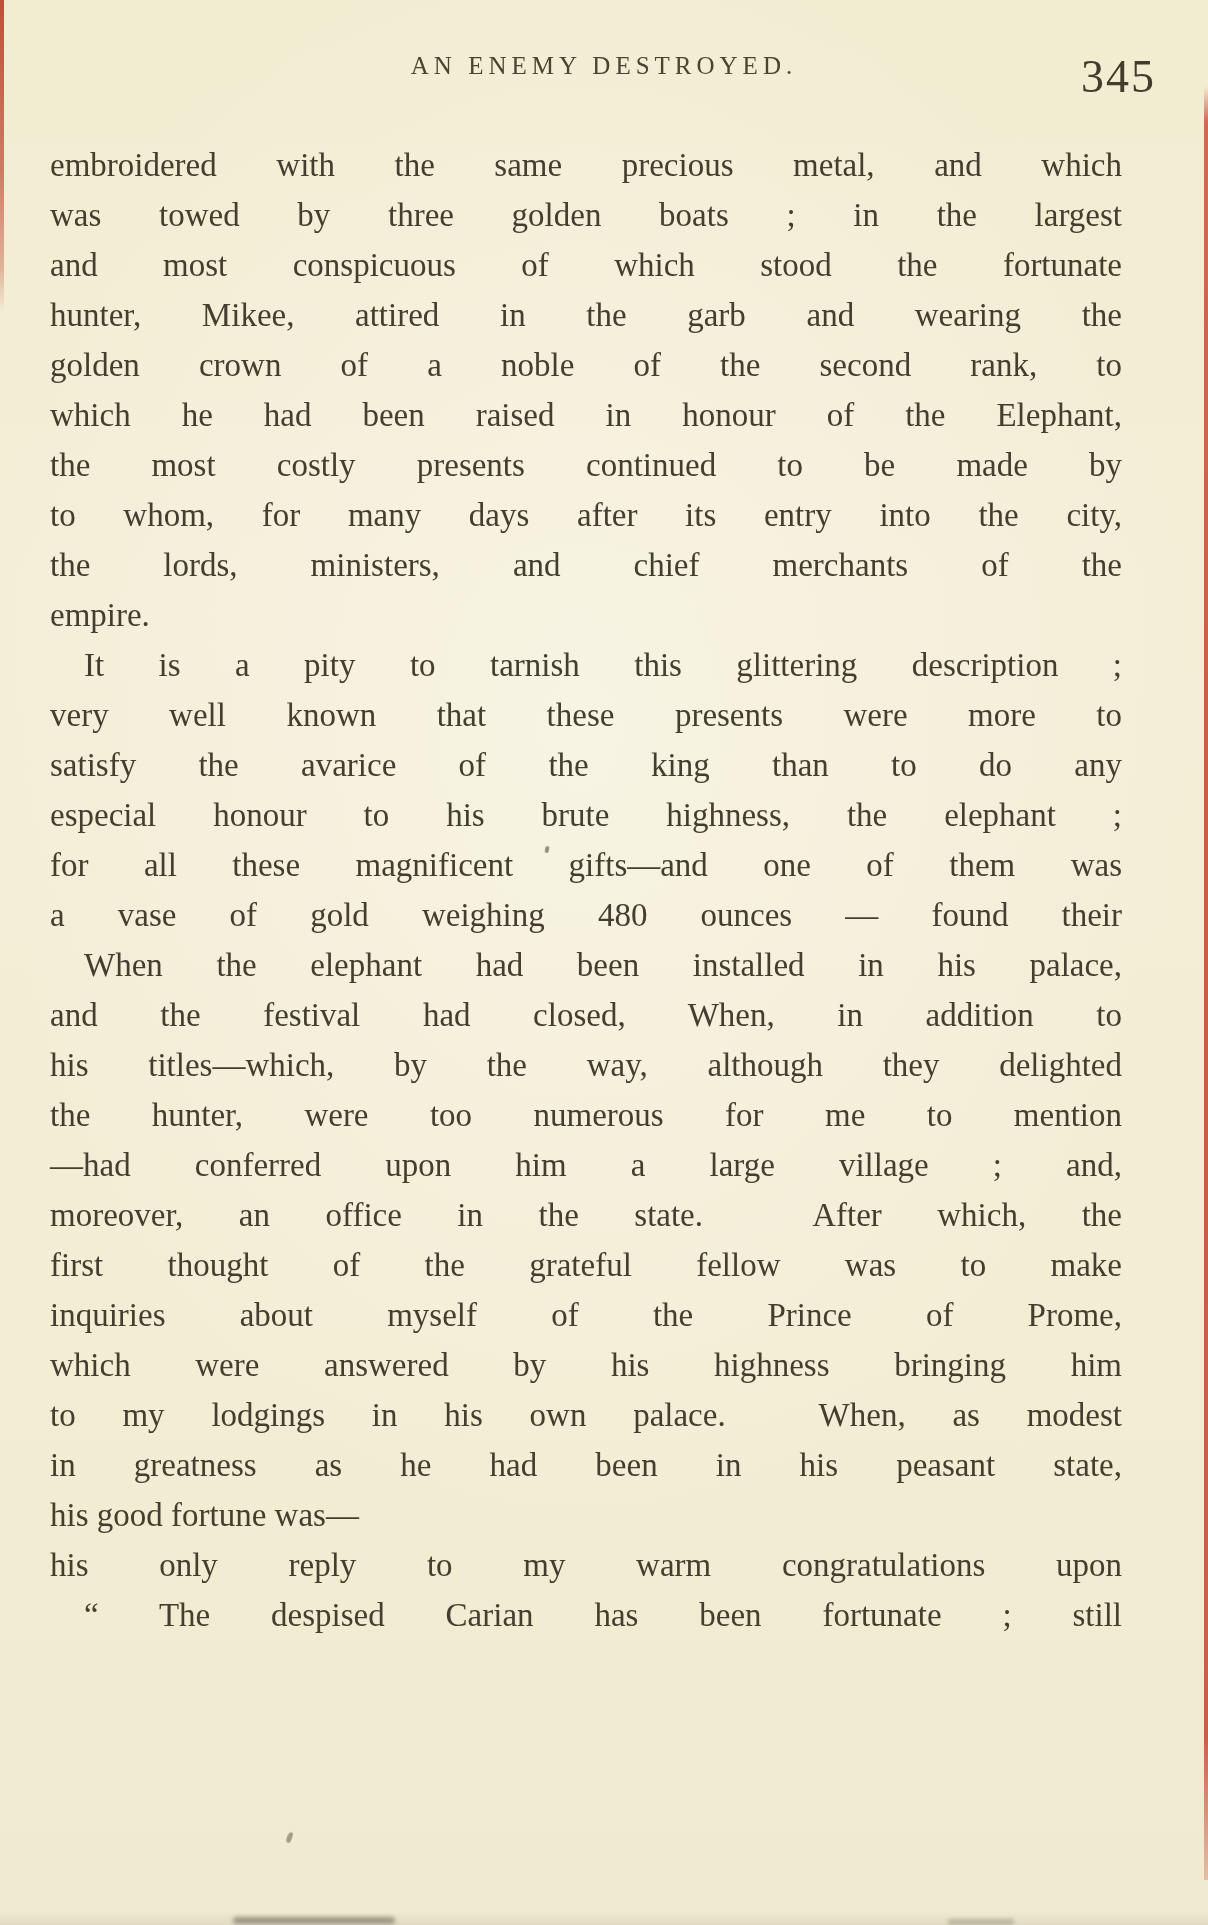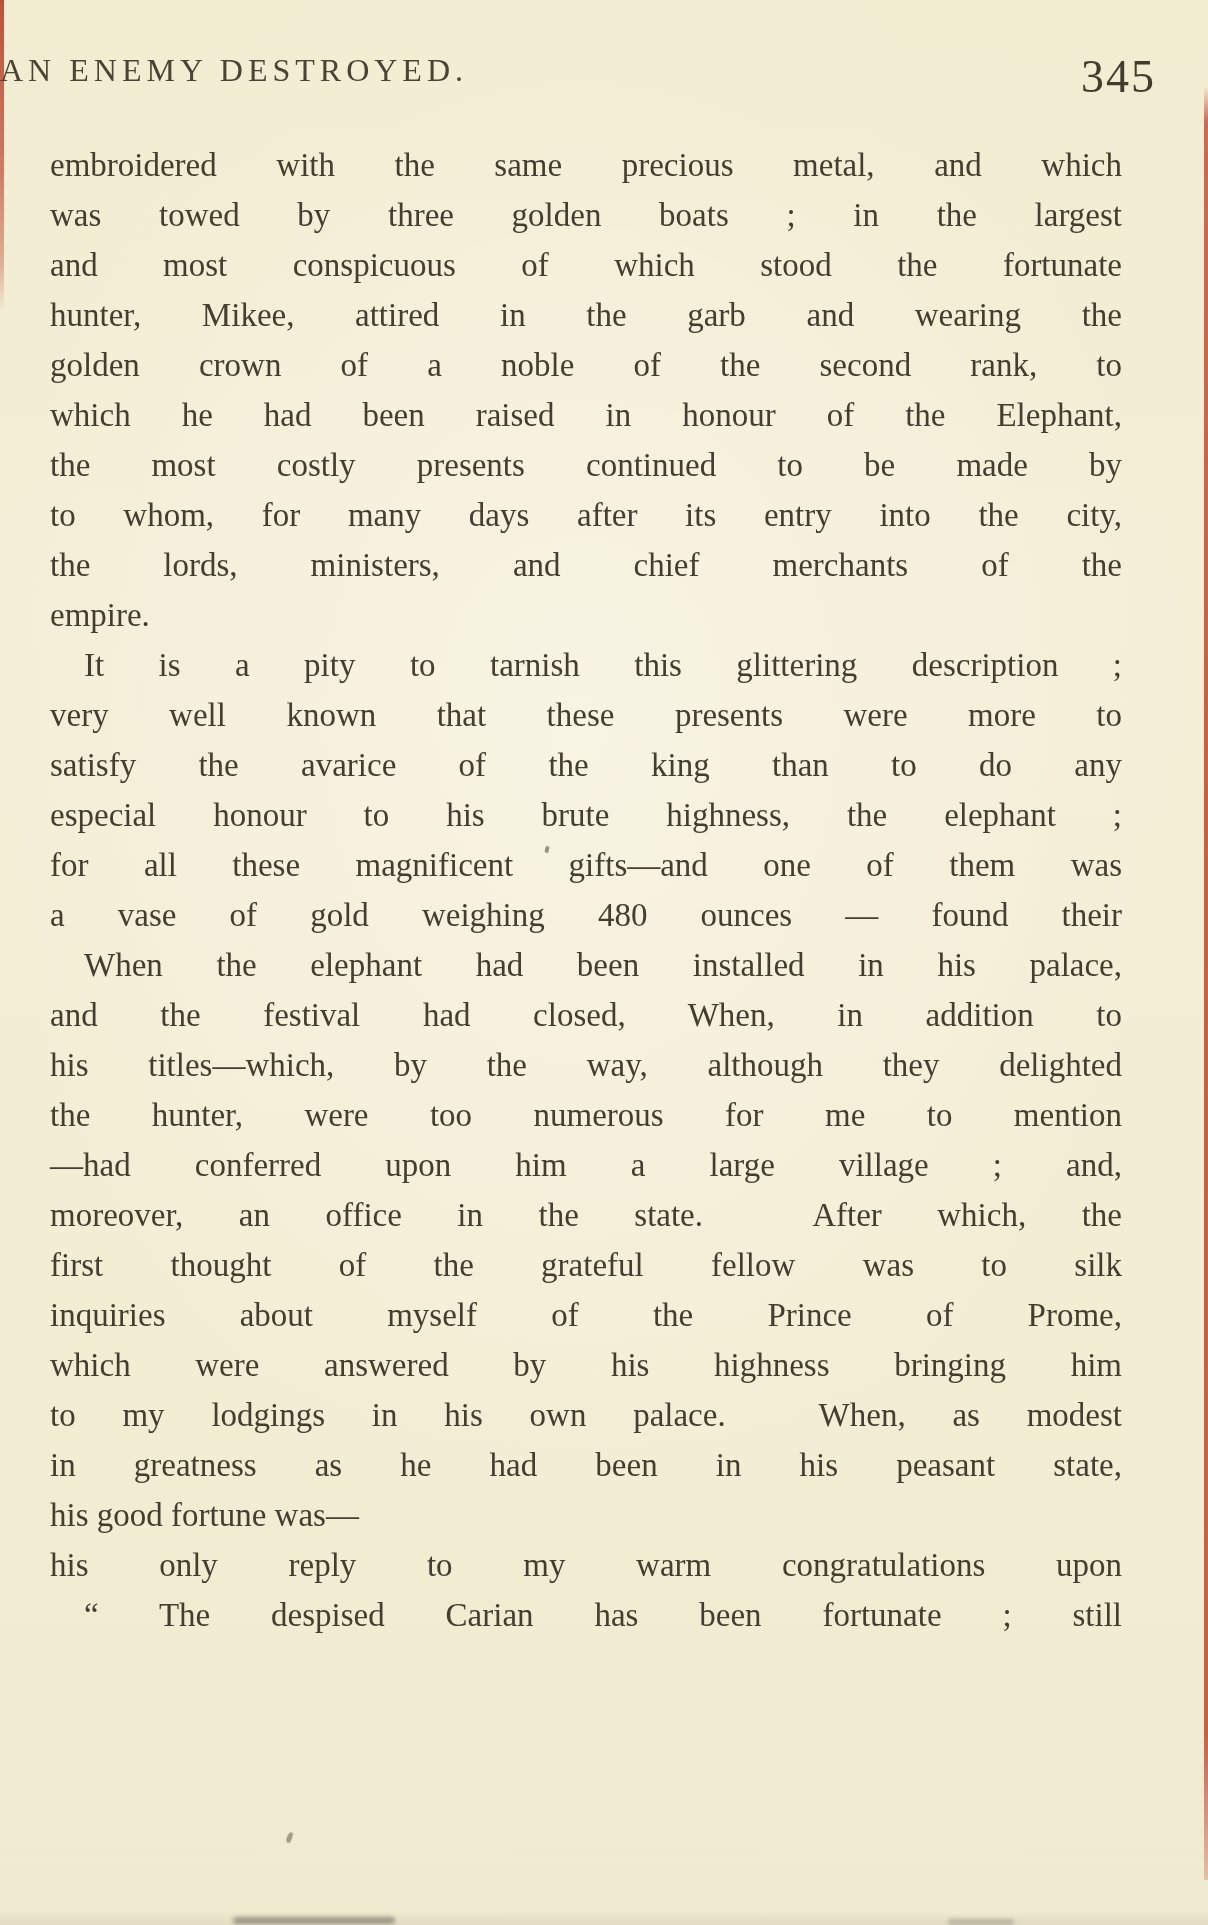--- a/index.html
+++ b/index.html
@@ -23,21 +23,22 @@
   }
   .edge-right {
     position: absolute; right: 0; top: 86px; width: 4px; height: 1794px;
     background: linear-gradient(180deg,
       rgba(190,64,42,0) 0%, rgba(190,64,42,0.75) 2%,
       rgba(195,68,44,0.85) 40%, rgba(190,62,40,0.8) 92%,
       rgba(190,62,40,0.25) 100%);
   }
   .running-head {
     position: absolute; top: 52px; left: 0; width: 100%;
-    font-size: 32px; letter-spacing: 5px;
+    text-align: center;
+    font-size: 25px; letter-spacing: 5px;
     color: #4b4434;
   }
   .page-number {
     position: absolute; top: 50px; right: 52px;
     font-size: 46px; letter-spacing: 2px;
     color: #423c2d;
     margin-left: 8px;
   }
   .text-block {
     position: absolute; left: 50px; top: 140px; width: 1072px;
@@ -110,21 +111,21 @@
     <div class="line">especial honour to his brute highness, the elephant ;</div>
     <div class="line">for all these magnificent gifts—and one of them was</div>
     <div class="line">a vase of gold weighing 480 ounces — found their</div>
 
     <div class="line indent">When the elephant had been installed in his palace,</div>
     <div class="line">and the festival had closed, When, in addition to</div>
     <div class="line">his titles—which, by the way, although they delighted</div>
     <div class="line">the hunter, were too numerous for me to mention</div>
     <div class="line">—had conferred upon him a large village ; and,</div>
     <div class="line">moreover, an office in the state.&nbsp; After which, the</div>
-    <div class="line">first thought of the grateful fellow was to silk</div>
+    <div class="line">first thought of the grateful fellow was to make</div>
     <div class="line">inquiries about myself of the Prince of Prome,</div>
     <div class="line">which were answered by his highness bringing him</div>
     <div class="line">to my lodgings in his own palace.&nbsp; When, as modest</div>
     <div class="line">in greatness as he had been in his peasant state,</div>
     <div class="line end">his good fortune was—</div>
     <div class="line">his only reply to my warm congratulations upon</div>
 
     <div class="line indent">“ The despised Carian has been fortunate ; still</div>
   </div>
 

